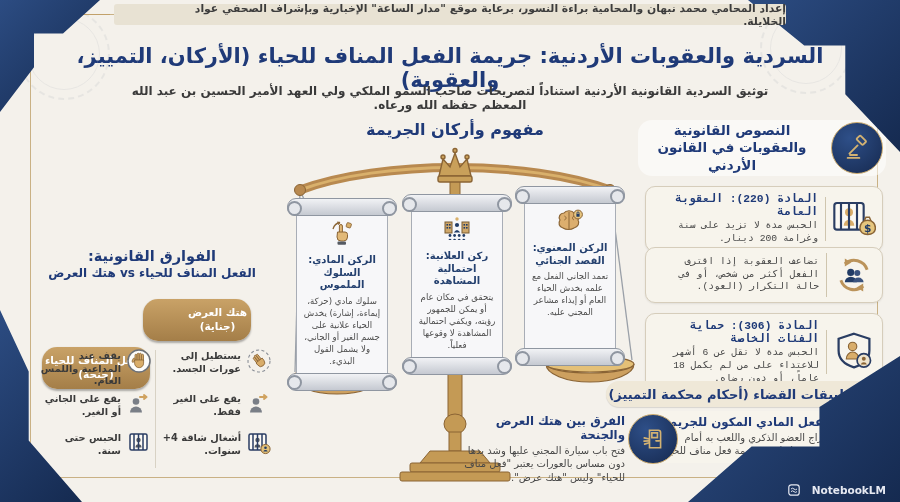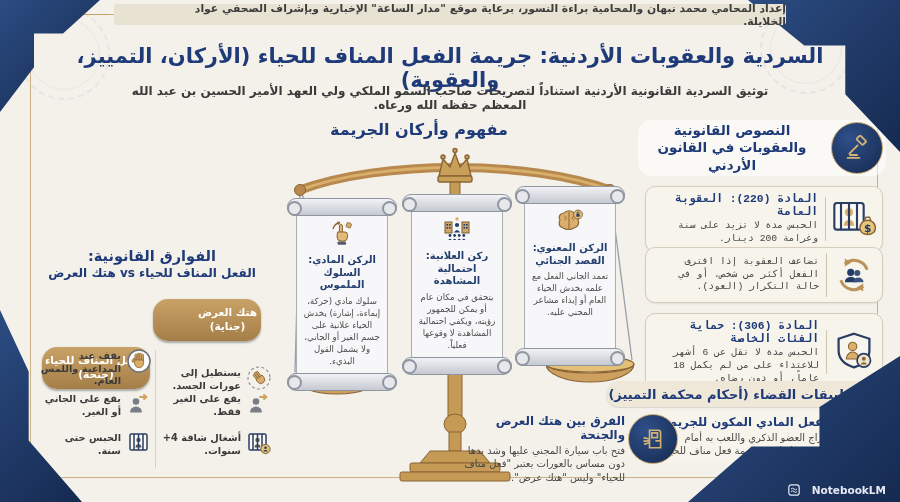--- a/index.html
+++ b/index.html
@@ -28,21 +28,21 @@
           font-size:10.8px;font-weight:600;color:#3c3c3c;direction:rtl;z-index:5;padding-left:36px;}
   .ribbon-line{position:absolute;top:14px;height:1px;background:#c2a16a;z-index:1;}
 
   
   .page-title{position:absolute;left:60px;top:44px;width:780px;text-align:center;direction:rtl;
               font-size:21px;font-weight:bold;color:#1f3a78;z-index:2;}
   .page-subtitle{position:absolute;left:110px;top:84px;width:680px;text-align:center;direction:rtl;
               font-size:12px;font-weight:600;color:#3a3a3a;z-index:2;}
 
   
-  .center-heading{position:absolute;left:330px;top:120px;width:250px;text-align:left;
+  .center-heading{position:absolute;left:330px;top:120px;width:250px;text-align:center;
               direction:rtl;font-size:16px;font-weight:bold;color:#1f3a78;z-index:2;}
   .scale-svg{position:absolute;left:260px;top:138px;z-index:1;}
   .scroll{position:absolute;width:110px;z-index:2;}
   .cap{height:18px;background:linear-gradient(#f1f2f5,#c5c9d1);border:1px solid #8f96a1;
        border-radius:9px;position:relative;z-index:2;}
   .cap::before,.cap::after{content:"";position:absolute;top:1.5px;width:11px;height:11px;
        border:2.5px solid #8f96a1;border-radius:50%;background:#e6e8ec;}
   .cap::before{left:-1px;} .cap::after{right:-1px;}
   .sbody{margin:-4px 9px;background:#f7f7f9;border-left:1px solid #a8adb6;border-right:1px solid #a8adb6;
        padding:8px 5px 10px;min-height:152px;text-align:center;direction:rtl;position:relative;z-index:1;}
@@ -327,21 +327,21 @@
 
   <div class="comp-heading">
     <div class="comp-h1">الفوارق القانونية:</div>
     <div class="comp-h2">الفعل المناف للحياء vs هتك العرض</div>
   </div>
 
   <div class="comp-pill" style="left:42px;top:299px;margin-top:48px;">
     <span>الفعل المناف للحياء</span>
     <span>(جنحة)</span>
   </div>
-  <div class="comp-pill" style="left:153px;top:299px;padding-left:41px;">
+  <div class="comp-pill" style="left:143px;top:299px;padding-left:41px;">
     <span>هتك العرض</span>
     <span>(جناية)</span>
   </div>
   <div class="comp-divider"></div>
 
   <div class="comp-row" style="left:38px;top:350px;">
     <span class="ricon">
       <svg width="26" height="26" viewBox="0 0 26 26">
         <circle cx="13" cy="13" r="11" fill="#fdfdfc" stroke="#6b7078" stroke-width="1.5"></circle>
         <g fill="#d9ad6a" stroke="#8a6435" stroke-width="0.8">
@@ -371,21 +371,21 @@
       <svg width="26" height="26" viewBox="0 0 26 26">
         <rect x="4" y="4" width="17" height="16" rx="1.5" fill="#fbf9f4" stroke="#2a3d63" stroke-width="1.5"></rect>
         <circle cx="12.5" cy="10" r="2.2" fill="#55585e"></circle>
           <path d="M9.5,17.5 a3,3.2 0 0 1 6,0 z" fill="#55585e"></path>
         <path d="M8,4 v16 M12.5,4 v16 M17,4 v16" stroke="#2a3d63" stroke-width="1.5"></path>
       </svg>
     </span>
     <span>الحبس حتى سنة.</span>
   </div>
 
-  <div class="comp-row" style="left:158px;top:367px;justify-content:center;">
+  <div class="comp-row" style="left:158px;top:350px;justify-content:center;">
     <span class="ricon">
       <svg width="26" height="26" viewBox="0 0 26 26">
         <circle cx="13" cy="13" r="11" fill="none" stroke="#8a8f97" stroke-width="1.1" stroke-dasharray="3 2.4"></circle>
         <g fill="#d9ad6a" stroke="#8a6435" stroke-width="0.8" transform="rotate(-38 13 13)">
           <rect x="10" y="7" width="1.8" height="6.4" rx="0.9"></rect>
             <rect x="12.1" y="6" width="1.8" height="7.4" rx="0.9"></rect>
           <rect x="14.2" y="6.4" width="1.8" height="7" rx="0.9"></rect>
           <path d="M9.5,12.6 h7.8 v2.8 a3.9,3.9 0 0 1 -7.8,0 z"></path>
         </g>
       </svg>

